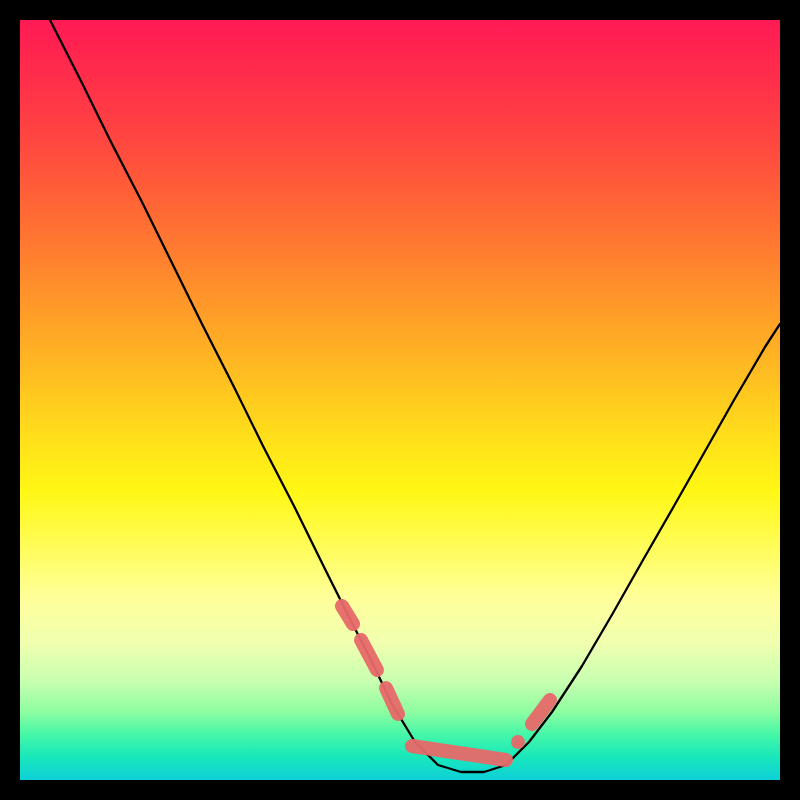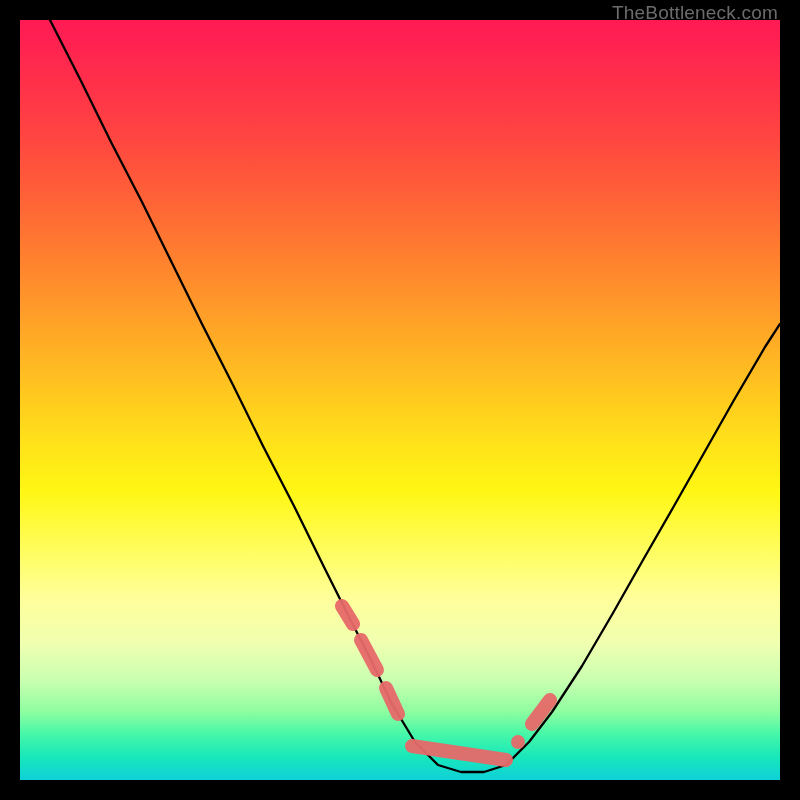--- a/index.html
+++ b/index.html
@@ -110,14 +110,13 @@
         <path d="M 341 620 L 357 650"></path>
         <path d="M 366 668 L 378 694"></path>
 
         <path d="M 392 726 L 486 740"></path>
 
         <path d="M 498 722 L 498 722"></path>
         <path d="M 512 704 L 530 680"></path>
       </g>
     </svg>
   </div>
-  <div class="watermark">TheBottleneck.com</div>
 </div>
 
 </body></html>

